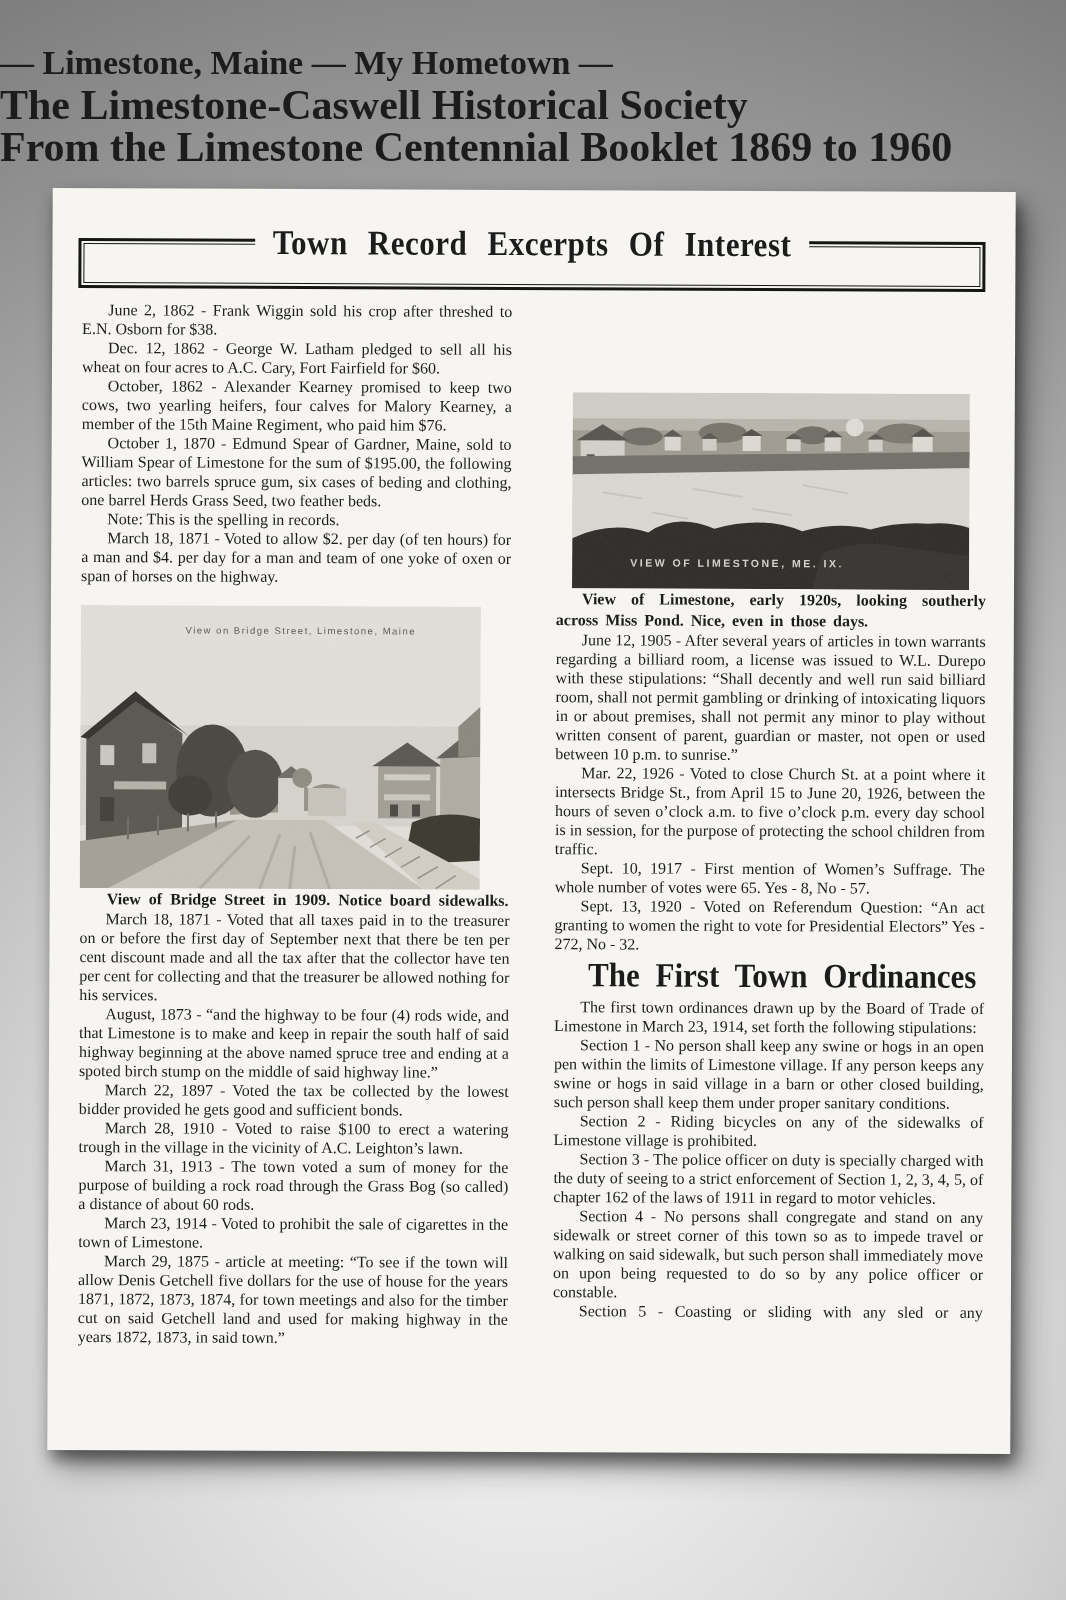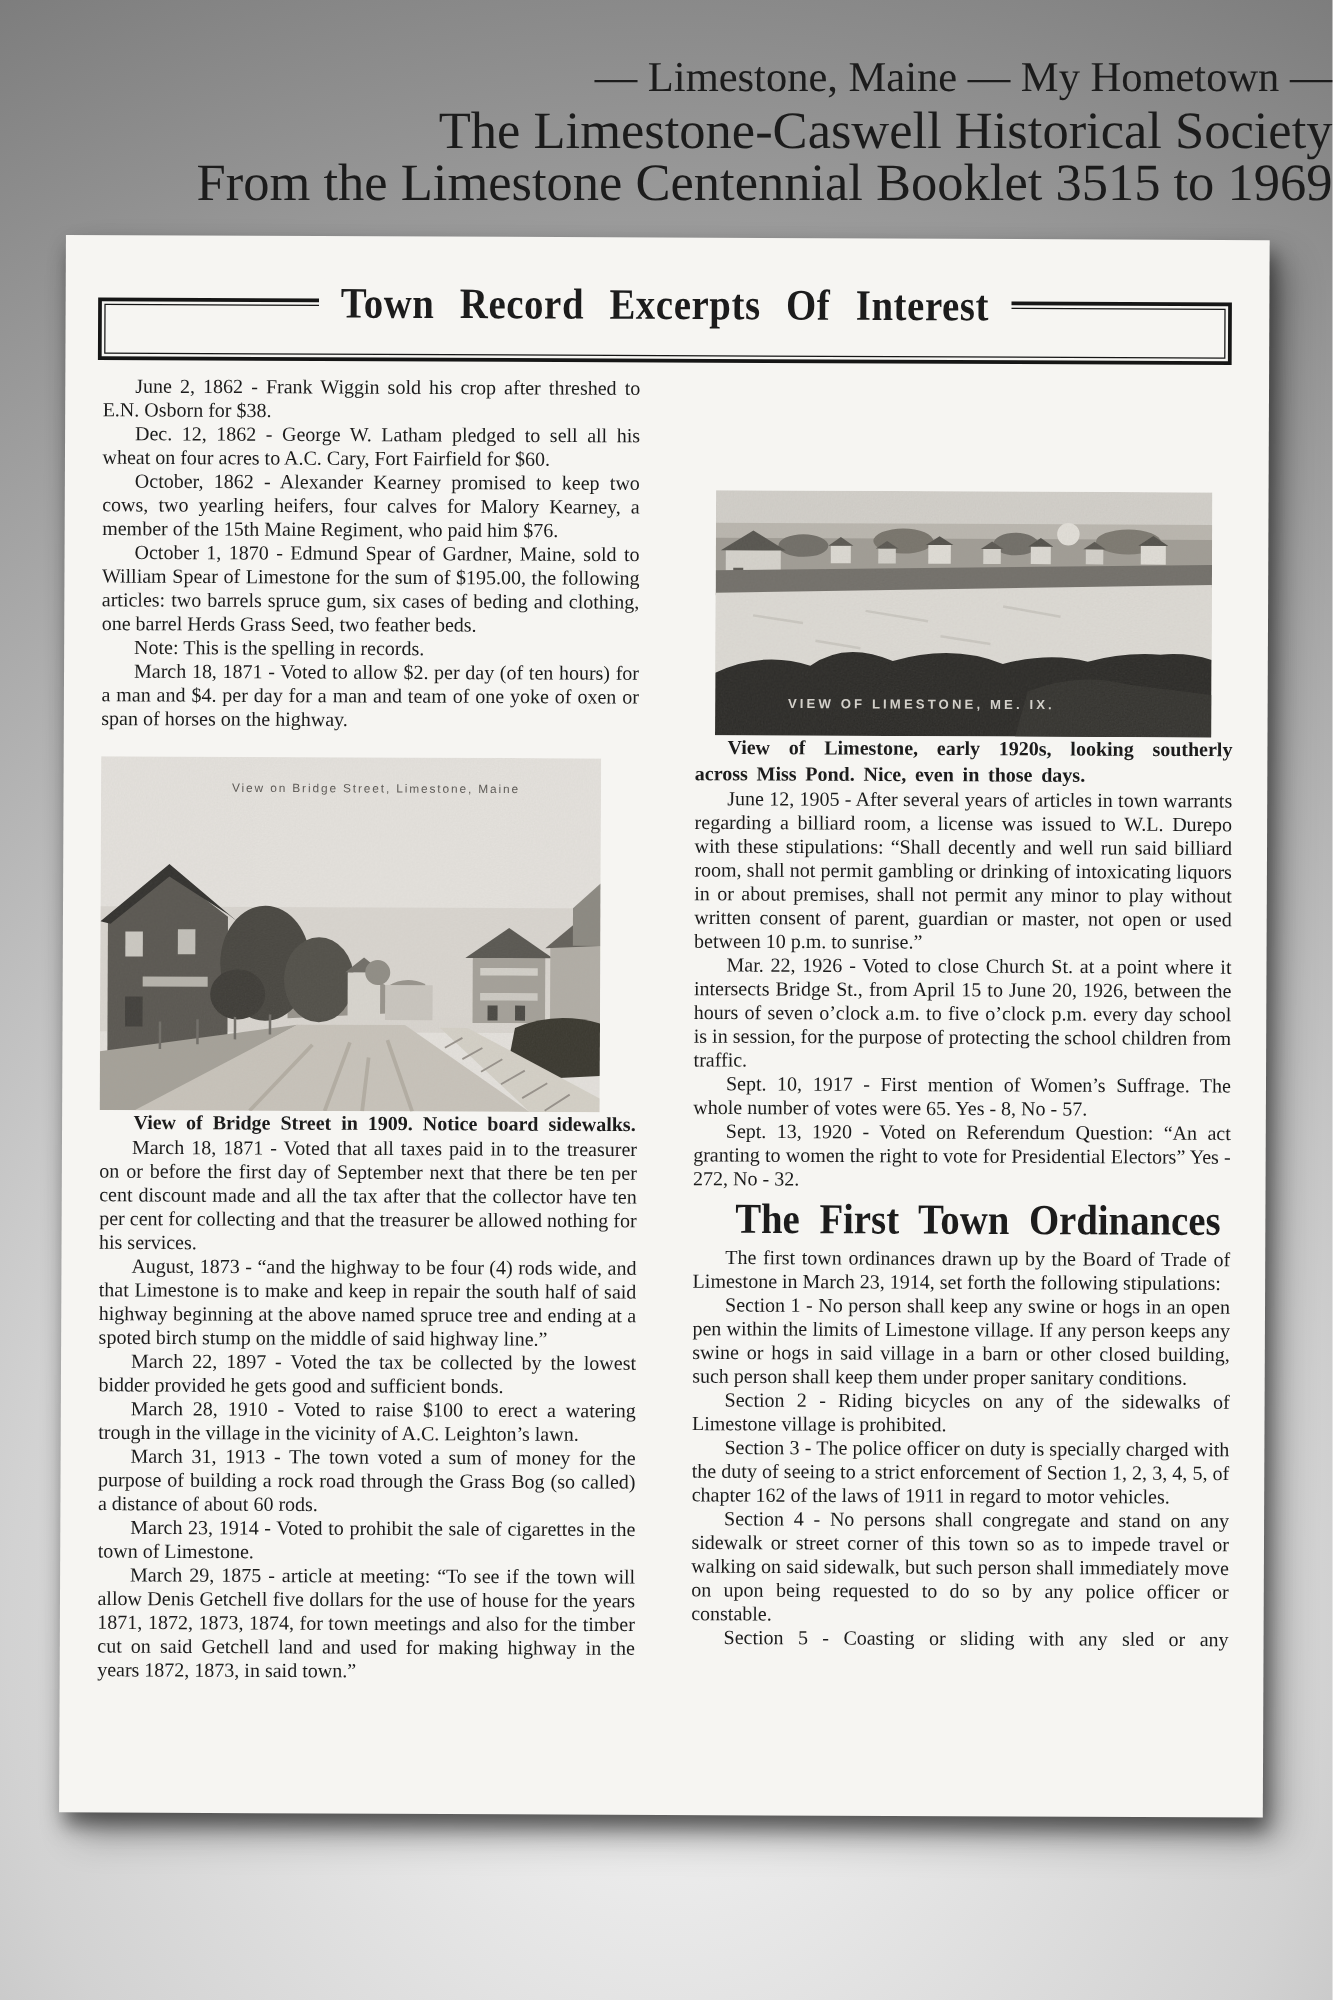--- a/index.html
+++ b/index.html
@@ -1,21 +1,21 @@
 <!DOCTYPE html>
 <html><head>
 <meta charset="utf-8">
 <style>
   html,body{margin:0;padding:0;}
   body{
     width:1066px;height:1600px;overflow:hidden;position:relative;
     background:radial-gradient(ellipse 130% 95% at 50% 82%, #f6f6f6 0%, #d2d2d2 38%, #a5a5a5 68%, #757575 100%);
     font-family:"Liberation Serif", serif;color:#1c1c1c;
   }
-  .hdr{position:absolute;top:42px;left:0;width:100%;text-align:right;font-weight:normal;line-height:42px;}
+  .hdr{position:absolute;top:42px;left:0;width:100%;text-align:left;font-weight:bold;line-height:42px;}
   .hdr .l1{font-size:34px;}
   .hdr .l2,.hdr .l3{font-size:42px;}
   .sheet{
     position:absolute;left:50px;top:190px;width:963px;height:1262px;
     background:#f6f5f2;transform:rotate(0.25deg);
     box-shadow:4px 10px 16px rgba(0,0,0,0.5), 14px 18px 30px rgba(0,0,0,0.30);
   }
   .title-box{position:absolute;left:26px;top:50px;width:calc(100% - 62px);height:44px;border:3px solid #161616;}
   .title-box .inner{position:absolute;left:2px;top:2px;right:2px;bottom:2px;border:1px solid #161616;}
   .title-box h1{
@@ -39,21 +39,21 @@
   }
   .force-just{text-align-last:justify;}
   .svgtxt{font-family:"Liberation Sans", sans-serif;}
 </style>
 </head>
 <body>
 
 <div class="hdr">
   <div class="l1">— Limestone, Maine — My Hometown —</div>
   <div class="l2">The Limestone-Caswell Historical Society</div>
-  <div class="l3">From the Limestone Centennial Booklet 3515 to 1969</div>
+  <div class="l3">From the Limestone Centennial Booklet 1869 to 1960</div>
 </div>
 
 <div class="sheet">
 
   <div class="title-box">
     <div class="inner"></div>
     <h1>Town Record Excerpts Of Interest</h1>
   </div>
 
   <div class="col col-left">

